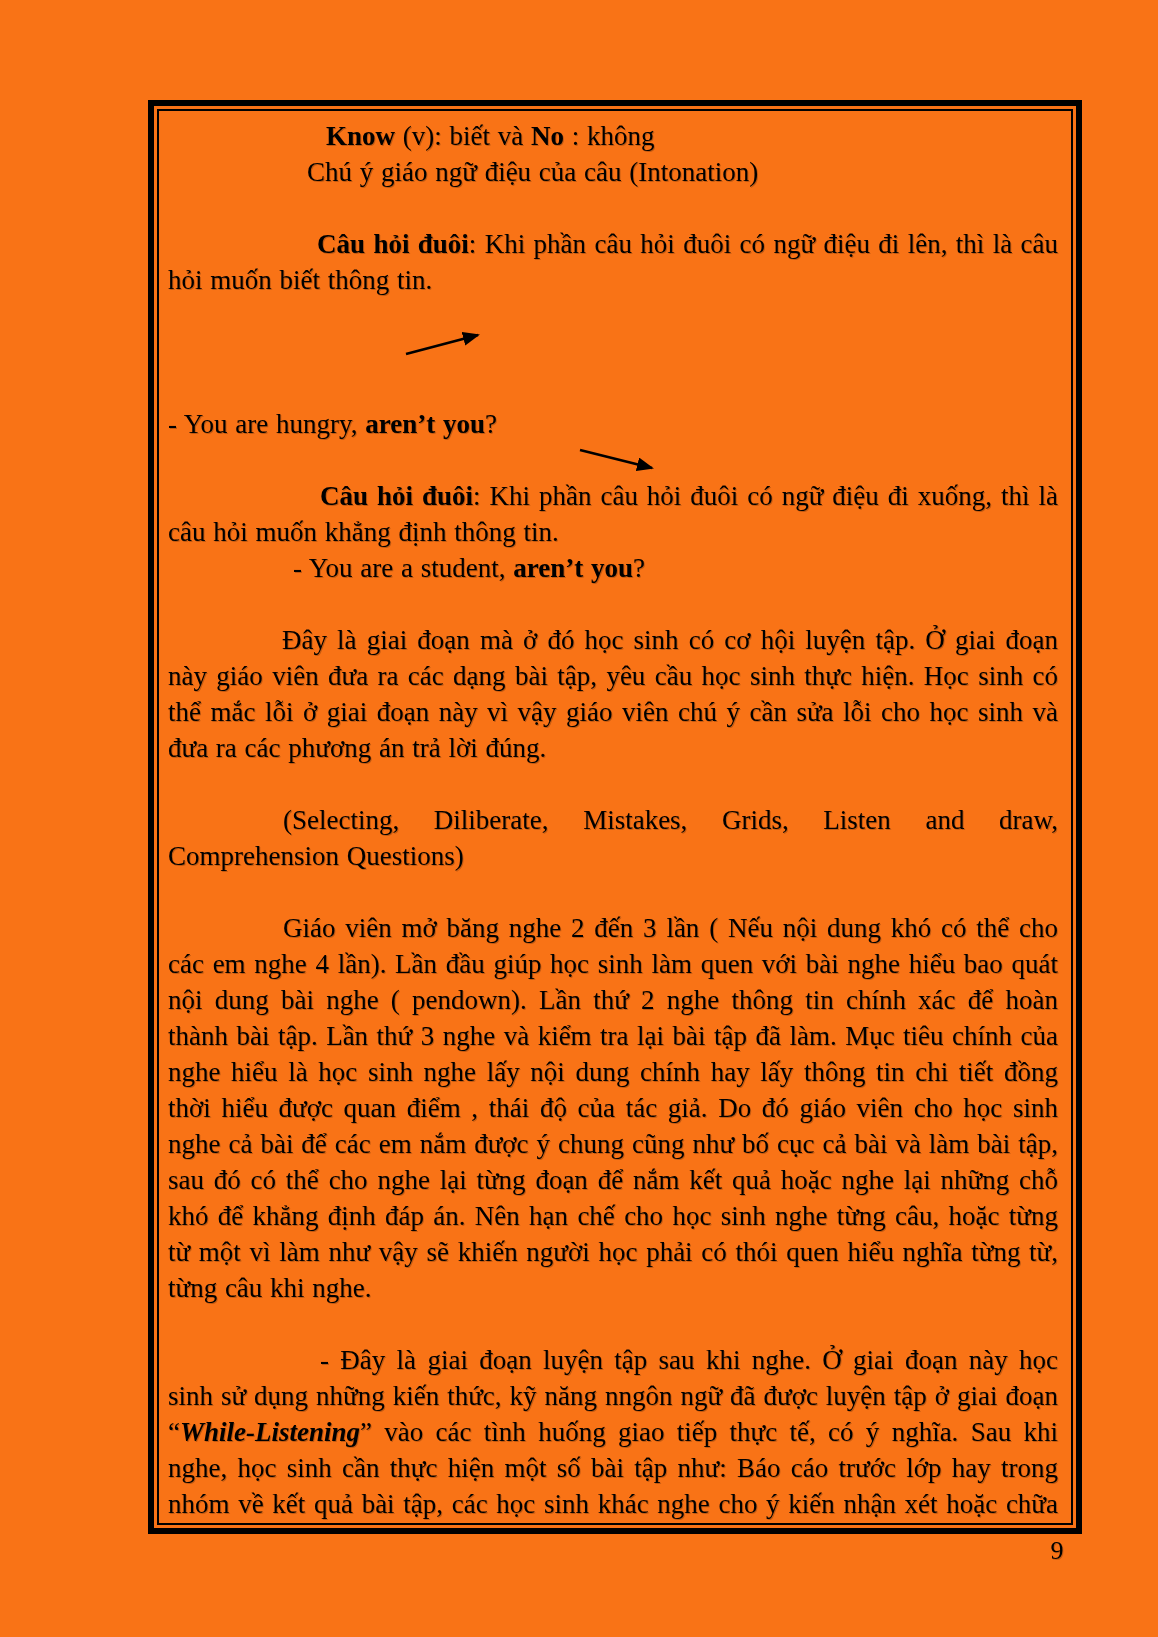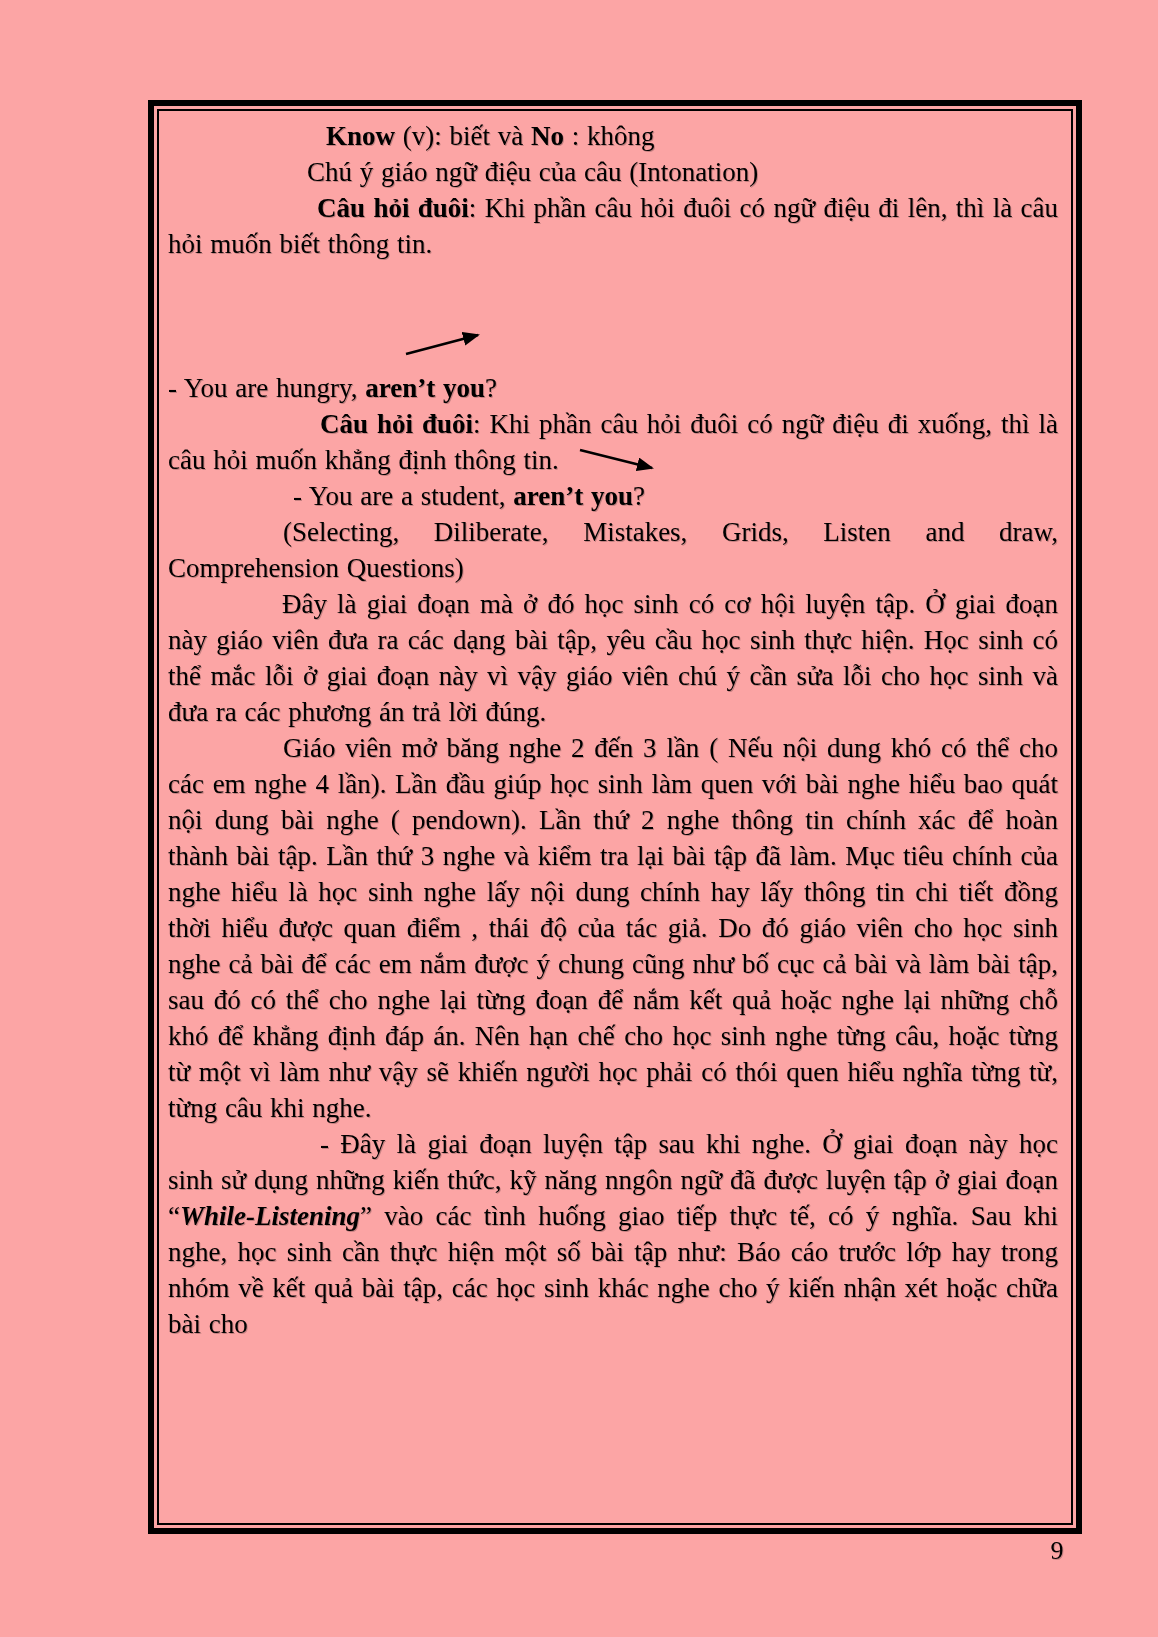--- a/index.html
+++ b/index.html
@@ -1,25 +1,25 @@
 <!DOCTYPE html>
 <html lang="vi"><head>
 <meta charset="utf-8">
 <style>
   html,body{margin:0;padding:0;background:#ffffff;}
   body{width:1158px;height:1637px;position:relative;
        font-family:"Liberation Serif","DejaVu Serif",serif;color:#000;}
-  .page{position:absolute;left:0;top:0;width:1158px;height:1637px;background:#fca5a5;}
+  .page{position:absolute;left:0;top:0;width:1158px;height:1637px;background:#f97316;}
   .frame{position:absolute;left:148px;top:100px;width:934px;height:1434px;
          border:6px solid #000;box-sizing:border-box;}
   .frame-inner{position:absolute;inset:3px;border:2px solid #000;
                padding:7px 13px 0 9px;box-sizing:border-box;overflow:hidden;}
   .para{margin:0;font-size:27px;line-height:36px;text-align:left;
         text-shadow:1px 1px 0 rgba(0,0,0,0.22);word-spacing:1px;}
-  .para.justify{text-align:justify;}
+  .para.justify{text-align:justify;margin-top:36px;}
   .para .b{font-weight:bold;}
   .para .i{font-style:italic;}
   .arrow{position:absolute;}
   .arrow line{stroke:#000;stroke-width:2.6;}
   .arrow path{fill:#000;}
   .page-number{position:absolute;left:1040px;top:1536px;width:34px;
                text-align:center;font-size:26px;line-height:30px;
                text-shadow:1px 1px 0 rgba(0,0,0,0.2);}
 </style>
 </head>
@@ -28,22 +28,22 @@
 <div class="page">
 
   <div class="frame">
     <div class="frame-inner" id="content">
         <p class="para" style="text-indent: 158px;"><span class="b ">Know</span><span class=""> (v): biết và </span><span class="b ">No</span><span class=""> : không</span></p>
         <p class="para" style="text-indent: 139px;"><span class="">Chú ý giáo ngữ điệu của câu (Intonation)</span></p>
         <p class="para justify" style="text-indent: 149px;"><span class="b ">Câu hỏi đuôi</span><span class="">: Khi phần câu hỏi đuôi có ngữ điệu đi lên, thì là câu hỏi muốn biết thông tin.</span></p>
         <p class="para" style="text-indent: 0px; margin-top: 108px;"><span class="">- You are hungry, </span><span class="b ">aren’t you</span><span class="">?</span></p>
         <p class="para justify" style="text-indent: 152px;"><span class="b ">Câu hỏi đuôi</span><span class="">: Khi phần câu hỏi đuôi có ngữ điệu đi xuống, thì là câu hỏi muốn khẳng định thông tin.</span></p>
         <p class="para" style="text-indent: 125px;"><span class="">- You are a student, </span><span class="b ">aren’t you</span><span class="">?</span></p>
+        <p class="para justify" style="text-indent: 114px;"><span class="">Đây là giai đoạn mà ở đó học sinh có cơ hội luyện tập. Ở giai đoạn này giáo viên đưa ra các dạng bài tập, yêu cầu học sinh thực hiện. Học sinh có thể mắc lỗi ở giai đoạn này vì vậy giáo viên chú ý cần sửa lỗi cho học sinh và đưa ra các phương án trả lời đúng.</span></p>
         <p class="para justify" style="text-indent: 115px;"><span class="">(Selecting, Diliberate, Mistakes, Grids, Listen and draw, Comprehension Questions)</span></p>
-        <p class="para justify" style="text-indent: 114px;"><span class="">Đây là giai đoạn mà ở đó học sinh có cơ hội luyện tập. Ở giai đoạn này giáo viên đưa ra các dạng bài tập, yêu cầu học sinh thực hiện. Học sinh có thể mắc lỗi ở giai đoạn này vì vậy giáo viên chú ý cần sửa lỗi cho học sinh và đưa ra các phương án trả lời đúng.</span></p>
         <p class="para justify" style="text-indent: 115px;"><span class="">Giáo viên mở băng nghe 2 đến 3 lần ( Nếu nội dung khó có thể cho các em nghe 4 lần). Lần đầu giúp học sinh làm quen với bài nghe hiểu bao quát nội dung bài nghe ( pendown). Lần thứ 2 nghe thông tin chính xác để hoàn thành bài tập. Lần thứ 3 nghe và kiểm tra lại bài tập đã làm. Mục tiêu chính của nghe hiểu là học sinh nghe lấy nội dung chính hay lấy thông tin chi tiết đồng thời hiểu được quan điểm , thái độ của tác giả. Do đó giáo viên cho học sinh nghe cả bài để các em nắm được ý chung cũng như bố cục cả bài và làm bài tập, sau đó có thể cho nghe lại từng đoạn để nắm kết quả hoặc nghe lại những chỗ khó để khẳng định đáp án. Nên hạn chế cho học sinh nghe từng câu, hoặc từng từ một vì làm như vậy sẽ khiến người học phải có thói quen hiểu nghĩa từng từ, từng câu khi nghe.</span></p>
         <p class="para justify" style="text-indent: 152px;"><span class="">- Đây là giai đoạn luyện tập sau khi nghe. Ở giai đoạn này học sinh sử dụng những kiến thức, kỹ năng nngôn ngữ đã được luyện tập ở giai đoạn “</span><span class="b i">While-Listening</span><span class="">” vào các tình huống giao tiếp thực tế, có ý nghĩa. Sau khi nghe, học sinh cần thực hiện một số bài tập như: Báo cáo trước lớp hay trong nhóm về kết quả bài tập, các học sinh khác nghe cho ý kiến nhận xét hoặc chữa bài cho</span></p>
       </div>
   </div>
 
   <svg class="arrow" style="left:402px;top:322px;" width="110" height="44" xmlns="http://www.w3.org/2000/svg">
     <defs>
       <marker id="ah-up" markerUnits="userSpaceOnUse" markerWidth="17" markerHeight="14" refX="15" refY="7" orient="auto">
         <path d="M0,0 L17,7 L0,14 z"></path>
       </marker>

